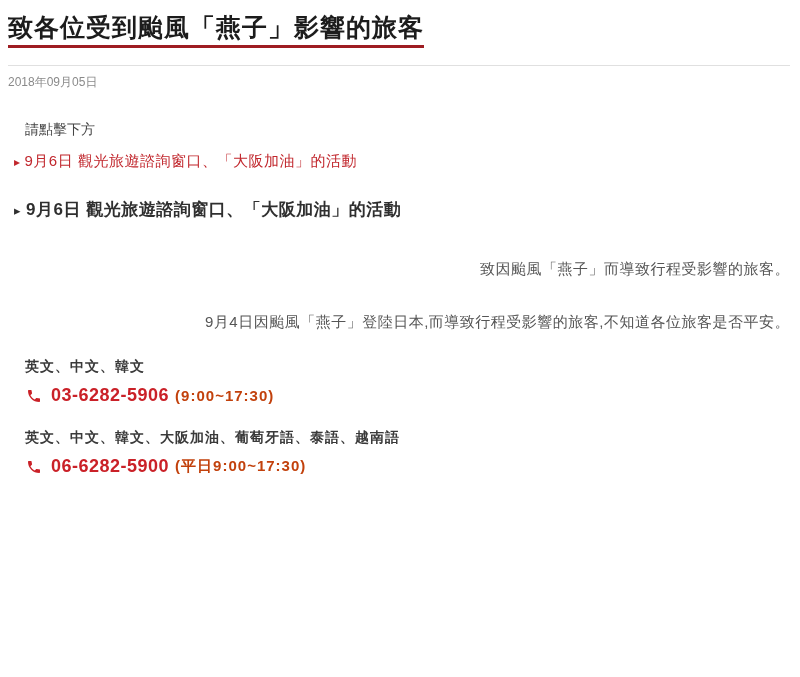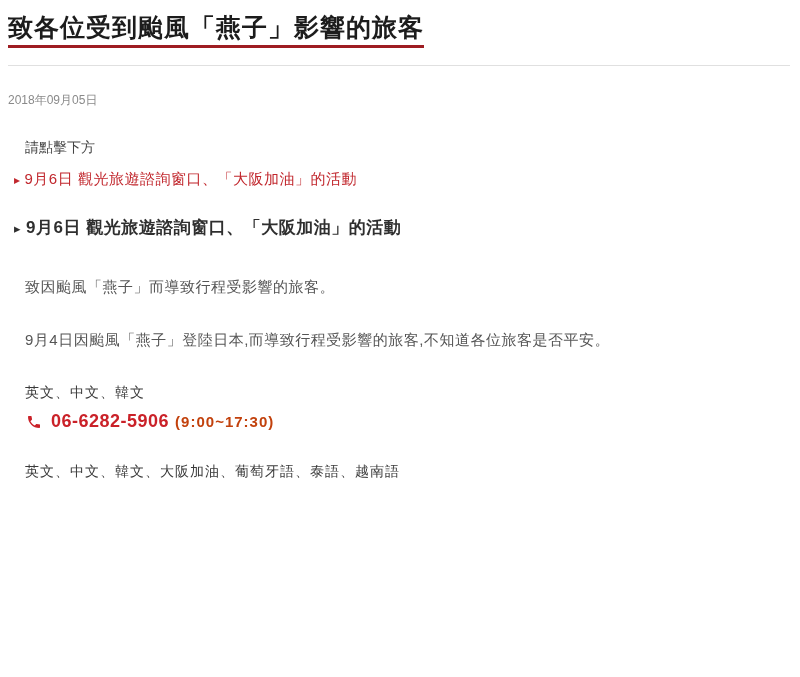--- a/index.html
+++ b/index.html
@@ -15,49 +15,49 @@
     line-height:1.2;
   }
   .page-title .title-text {
     display:inline-block; padding-bottom:3px;
     border-bottom:3px solid #9e1d22;
   }
   .divider {
     border:none; border-top:1px solid #e0e0e0;
     margin:17px 0 0 0; width:782px;
   }
-  .date-line { margin-top:26px; font-size:12px; color:#8a8a8a; }
+  .date-line { margin-top:8px; font-size:12px; color:#8a8a8a; }
 
   .content { margin-top:30px; }
 
   .intro-line { margin-left:17px; font-size:14px; color:#444444; }
 
   .quick-link {
     display:block; margin:13px 0 0 6px; font-size:15px; color:#c1272d;
     text-decoration:none; letter-spacing:0.5px;
   }
   .quick-link .bullet { font-size:12px; margin-right:4px; color:#c1272d; }
 
   .section-heading {
     margin:27px 0 0 6px; font-size:17px; font-weight:800; color:#2f2f2f;
     letter-spacing:0.5px;
   }
   .section-heading .bullet { font-size:13px; margin-right:5px; color:#2f2f2f; }
 
   .para {
-    margin:0 0 0 17px; max-width:760px;
-    font-size:15px; line-height:27px; color:#555555; letter-spacing:0.5px;
+    margin:0 0 0 31px; max-width:760px;
+    font-size:15px; line-height:27px; color:#555555; letter-spacing:0.5px;text-align:right;
   }
   .para.p1 { margin-top:34px; }
   .para.p2 { margin-top:26px; }
   .para.p3 { margin-top:16px; }
   .para.p4 { margin-top:10px; }
 
   .lang-label {
-    margin:31px 0 0 17px; font-size:14px; font-weight:400; color:#3a3a3a;
+    margin:23px 0 0 17px; font-size:14px; font-weight:700; color:#3a3a3a;
     letter-spacing:1px;
   }
   .phone-row {
     display:flex; align-items:center; margin:9px 0 0 17px;
   }
   .phone-row .phone-icon-wrap {
     width:18px; height:18px; margin-right:8px; display:inline-flex;
     align-items:center; justify-content:center;
   }
   .phone-number {
@@ -102,22 +102,31 @@
 
 
 
     <div class="lang-label">英文、中文、韓文</div>
     <div class="phone-row">
       <span class="phone-icon-wrap">
         <svg width="16" height="16" viewBox="0 0 24 24" aria-hidden="true">
           <path fill="#ca2128" d="M6.62 10.79c1.44 2.83 3.76 5.14 6.59 6.59l2.2-2.2c.27-.27.67-.36 1.02-.24 1.12.37 2.33.57 3.57.57.55 0 1 .45 1 1V20c0 .55-.45 1-1 1-9.39 0-17-7.61-17-17 0-.55.45-1 1-1h3.5c.55 0 1 .45 1 1 0 1.25.2 2.45.57 3.57.11.35.03.74-.25 1.02l-2.2 2.2z"></path>
         </svg>
       </span>
-      <a class="phone-number" href="#">06-6282-5906</a>
+      <a class="phone-number" href="#">03-6282-5906</a>
       <span class="phone-hours">(9:00~17:30)</span>
     </div>
 
     <div class="lang-label">英文、中文、韓文、大阪加油、葡萄牙語、泰語、越南語</div>
+    <div class="phone-row">
+      <span class="phone-icon-wrap">
+        <svg width="16" height="16" viewBox="0 0 24 24" aria-hidden="true">
+          <path fill="#ca2128" d="M6.62 10.79c1.44 2.83 3.76 5.14 6.59 6.59l2.2-2.2c.27-.27.67-.36 1.02-.24 1.12.37 2.33.57 3.57.57.55 0 1 .45 1 1V20c0 .55-.45 1-1 1-9.39 0-17-7.61-17-17 0-.55.45-1 1-1h3.5c.55 0 1 .45 1 1 0 1.25.2 2.45.57 3.57.11.35.03.74-.25 1.02l-2.2 2.2z"></path>
+        </svg>
+      </span>
+      <a class="phone-number" href="#">06-6282-5900</a>
+      <span class="phone-hours">(平日9:00~17:30)</span>
+    </div>
 
     <p class="para closing-para">此外,我們舉辦了「大阪加油」的活動。其中一項內容,是免費提供大阪周遊卡(2日券),給在關西機場因颱風而影響行程以及因班機問題而被迫滯留於大阪的海外旅客。</p>
 
   </div>
 </div>
 
 </body></html>

